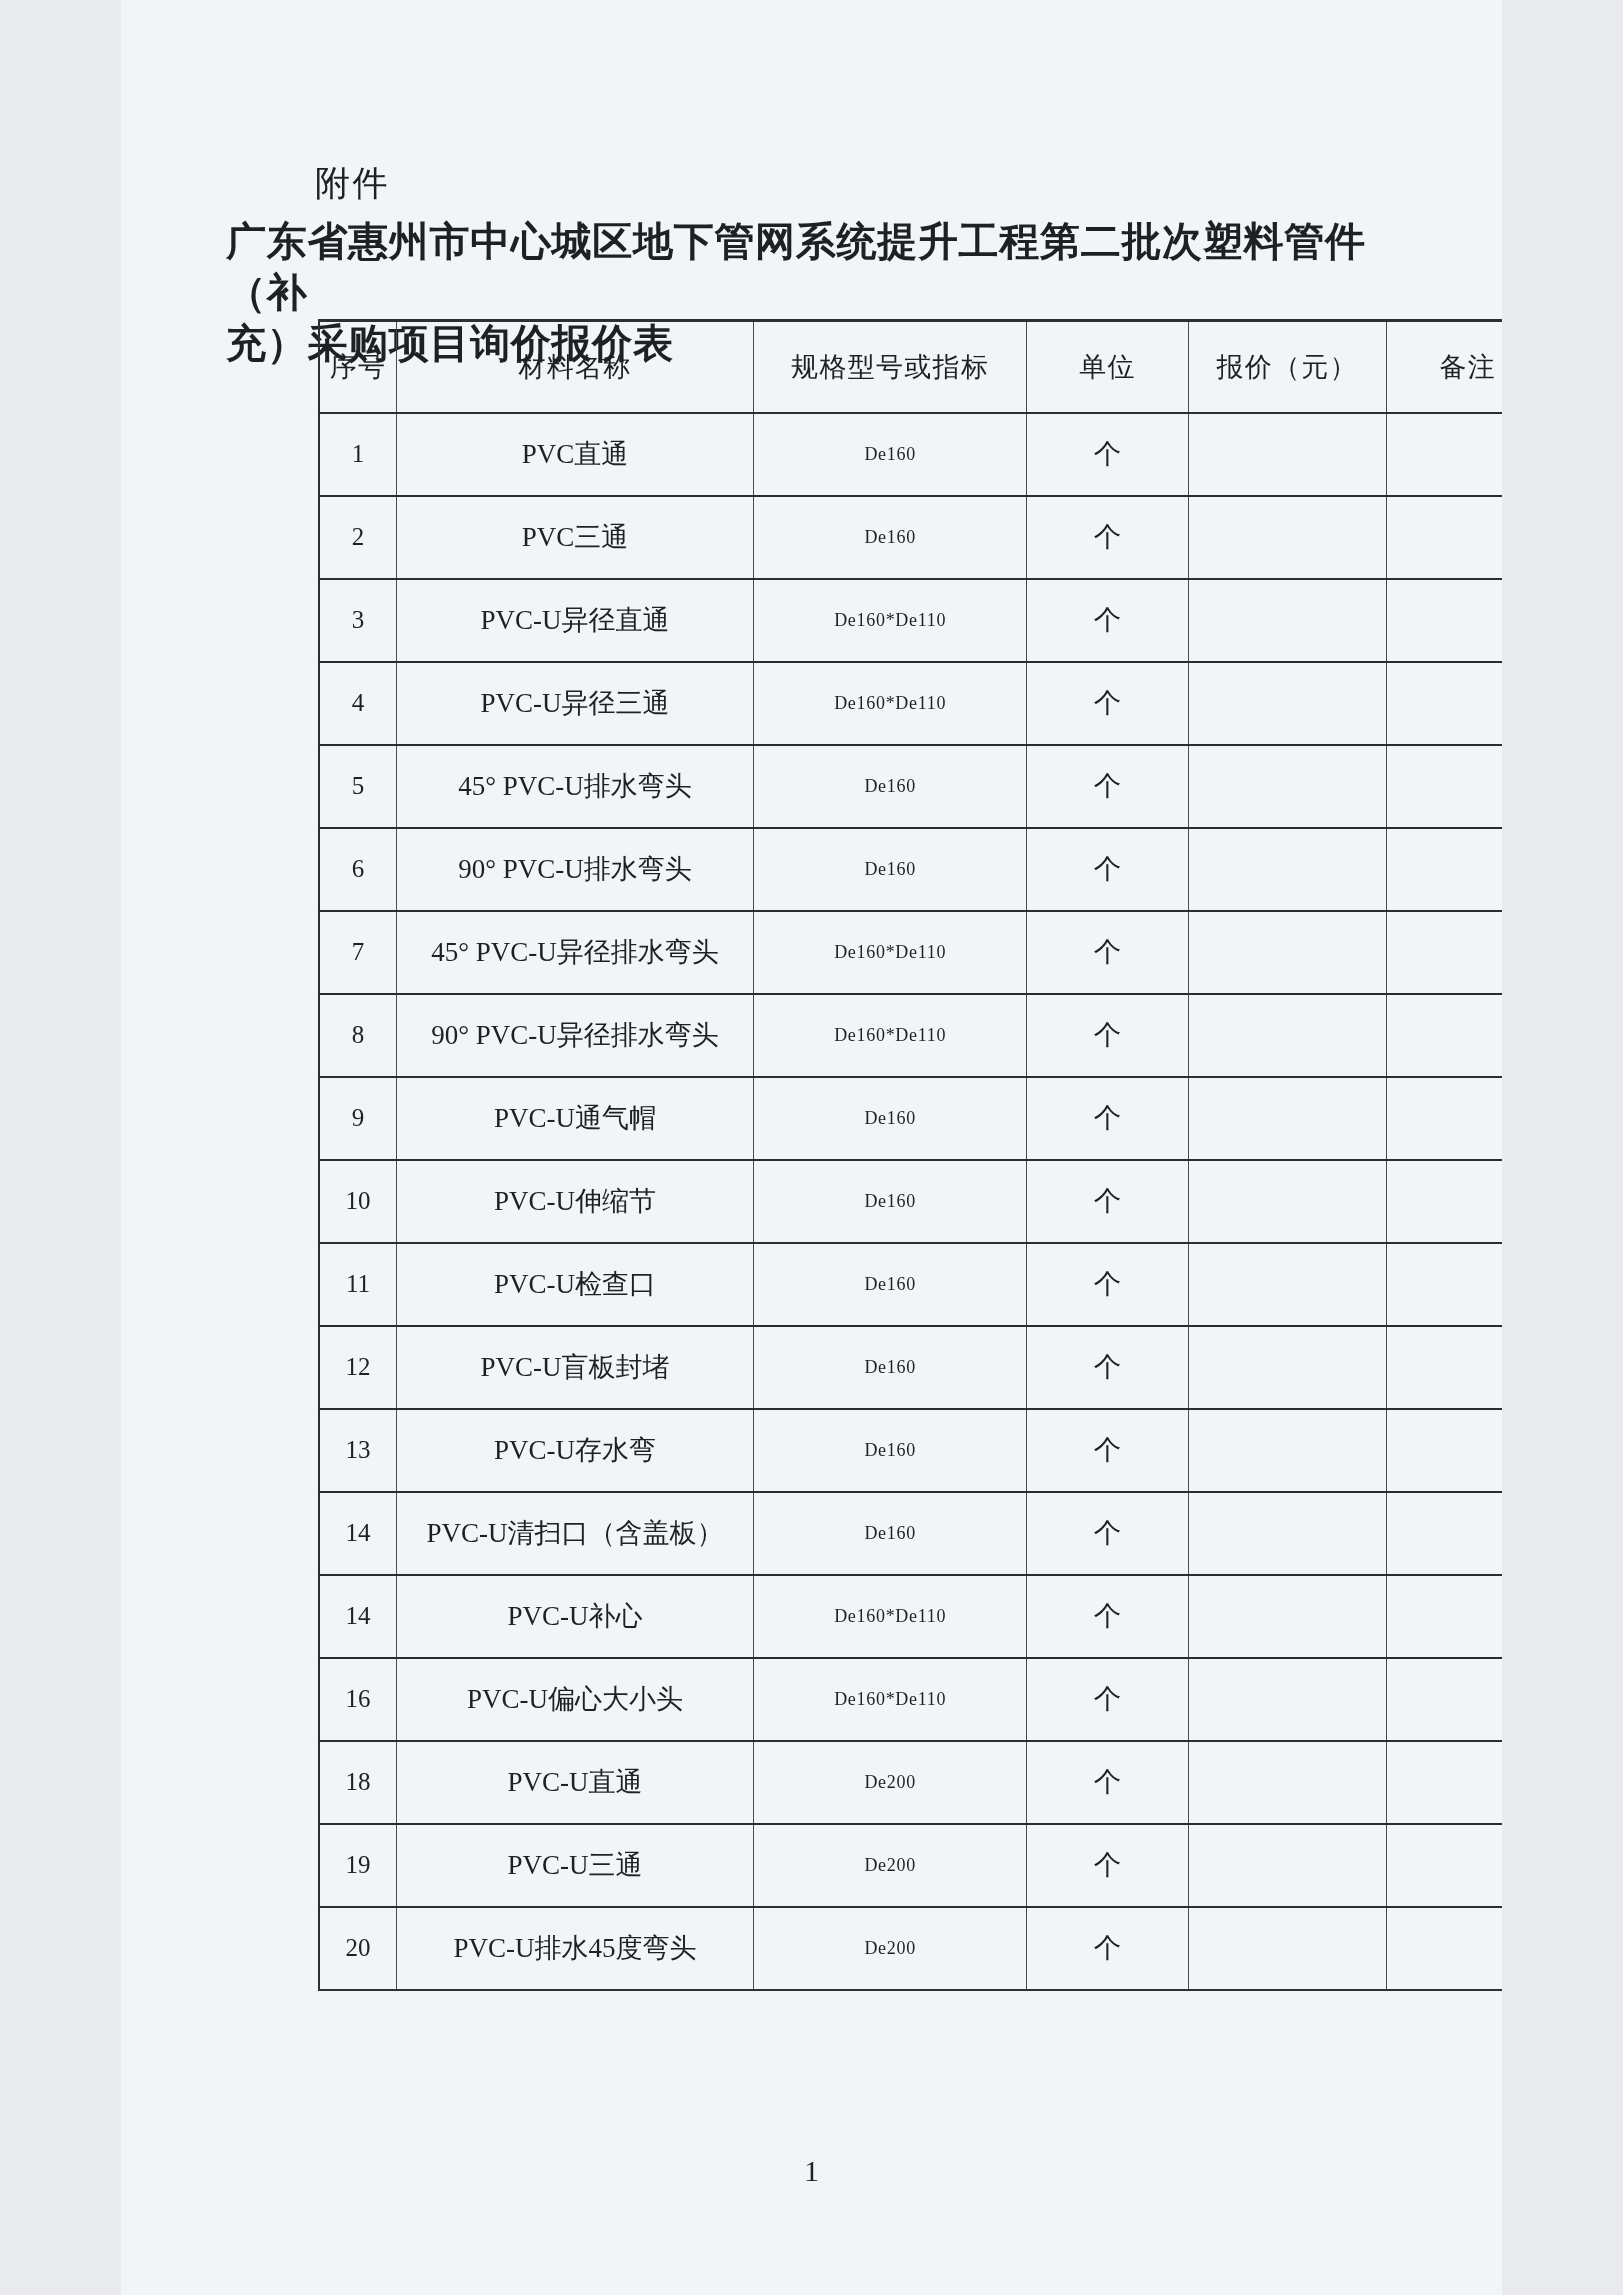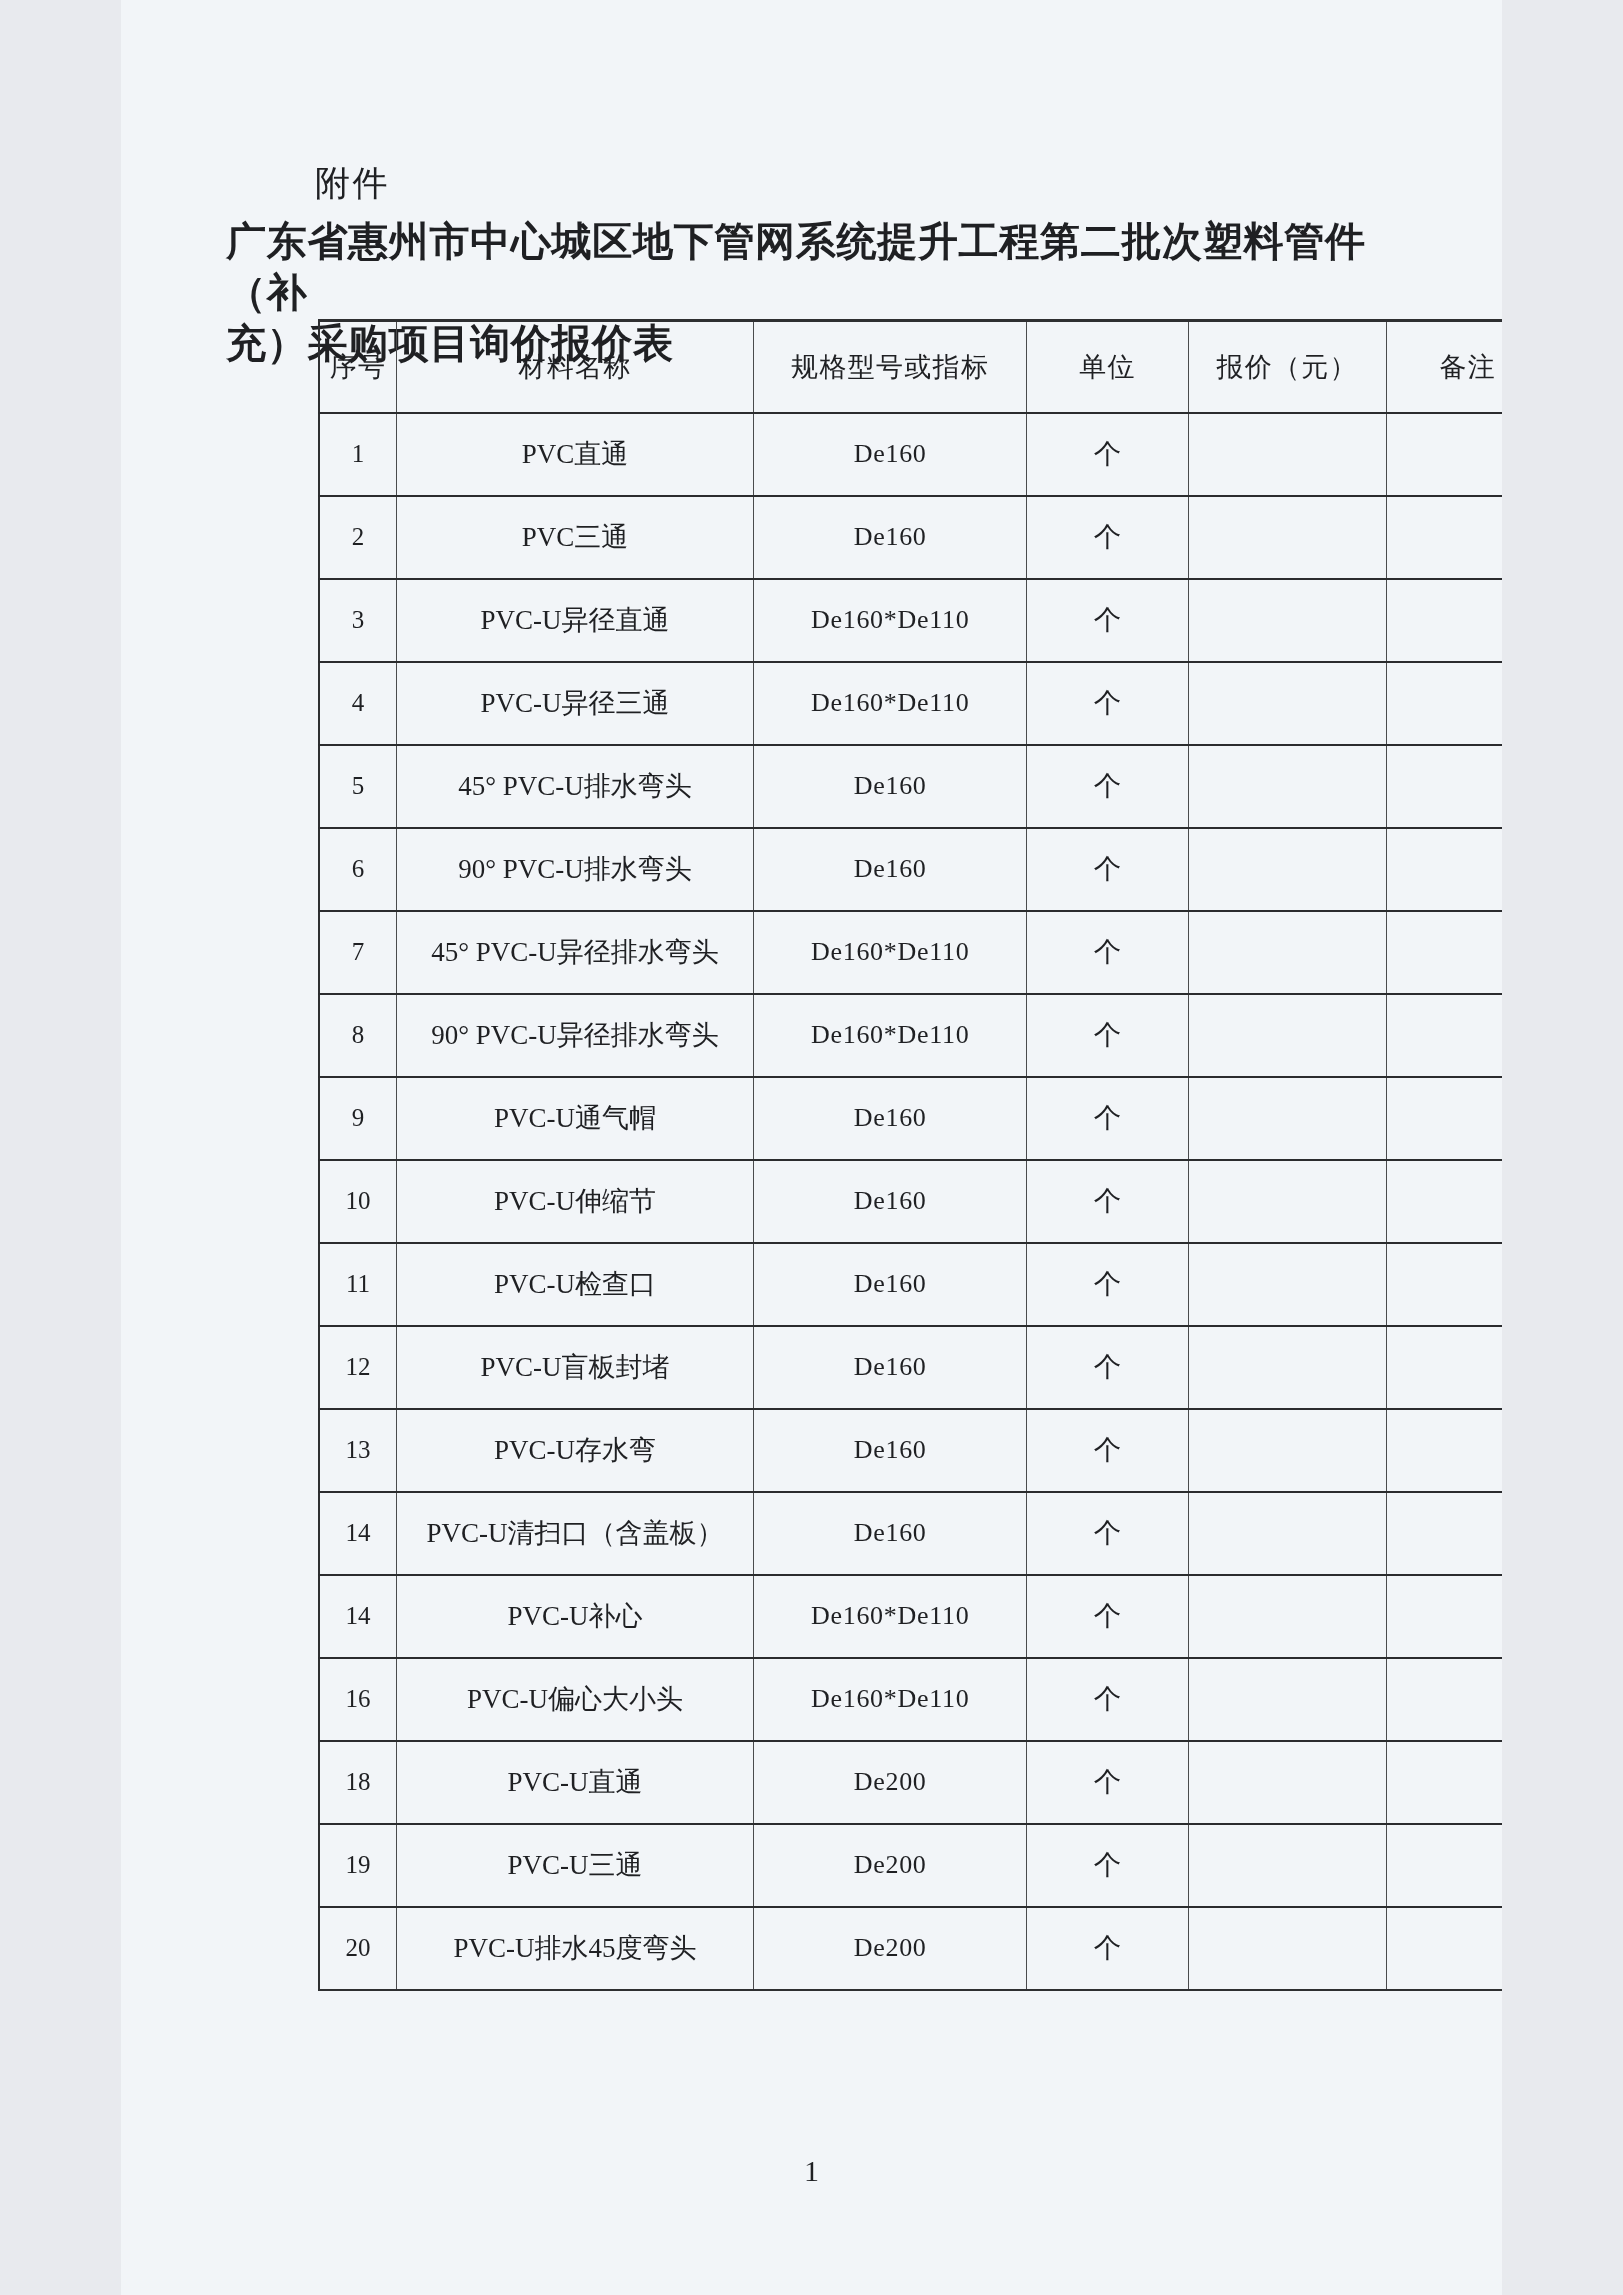--- a/index.html
+++ b/index.html
@@ -50,21 +50,21 @@
     padding:0 3.9px;
     overflow:hidden;
     font-weight:normal;
   }
   .quote-table tr{border-top:2.6px solid #2b2c2e;margin-top:40px;}
   .quote-table thead tr{height:92px;}
   .quote-table tbody tr{height:83px;}
   .quote-table th{font-size:27px;letter-spacing:1.3px;}
   .quote-table td{font-size:27px;}
   td.c-no{font-size:25px;}
-  td.c-spec{font-size:26px;letter-spacing:0.7px;}
+  td.c-spec{font-size:18px;letter-spacing:0.7px;}
   td.c-unit{font-size:27.5px;}
   .page-number{
     position:absolute;
     left:0; right:0; top:2154px;
     text-align:center;
     font-size:30px;
   }
   .stamp-wrap{
     position:absolute;
     left:1171px; top:1080px;

